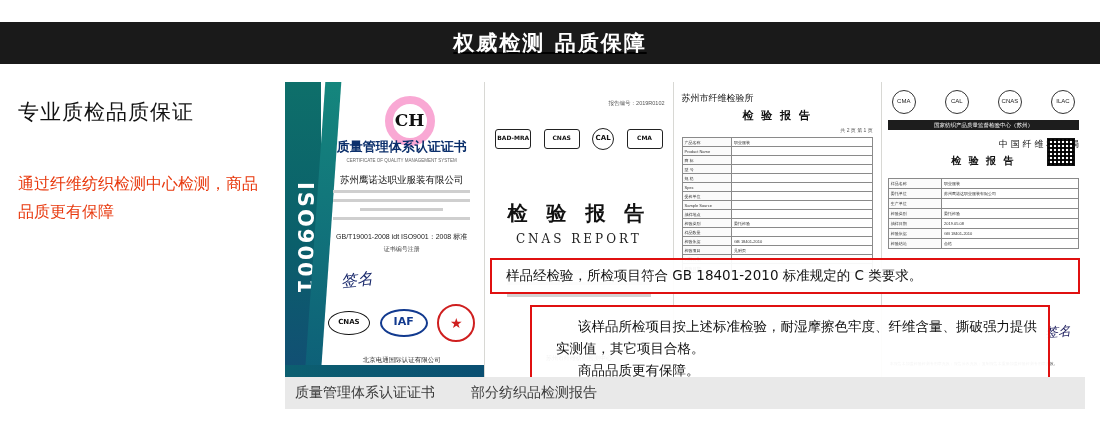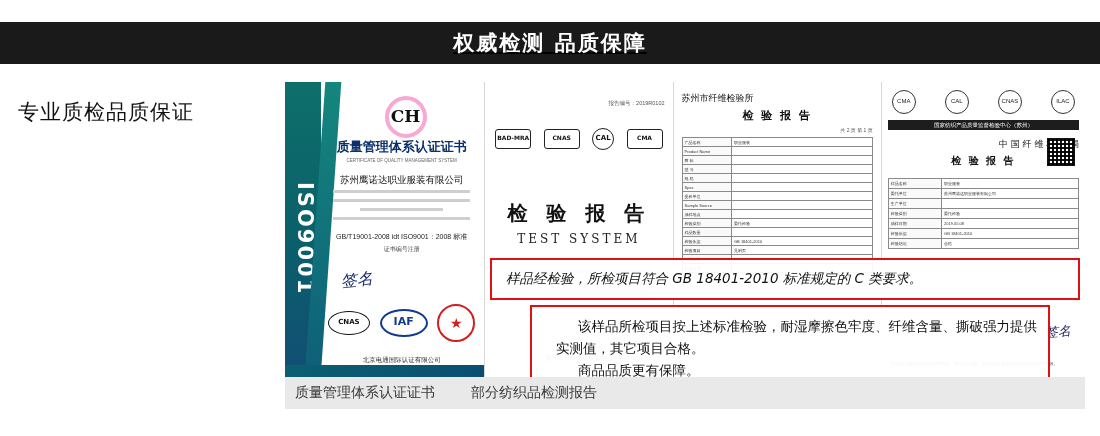--- a/index.html
+++ b/index.html
@@ -127,21 +127,21 @@
     position: absolute;
     left: 38px; right: 4px; top: 0; bottom: 0;
   }
   .c1-logo {
     position: absolute;
     left: 50%;
     margin-left: -17px;
     top: 14px;
     width: 34px; height: 34px;
     border-radius: 50%;
-    border: 4px solid #f9a8d4;
+    border: 8px solid #f9a8d4;
     color: #111;
     font-size: 17px;
     line-height: 32px;
     text-align: center;
     font-family: "DejaVu Serif", serif;
     font-weight: bold;
   }
   .c1-title {
     position: absolute;
     left: 0; right: 0; top: 56px;
@@ -438,26 +438,25 @@
     background: rgba(255,255,255,0.93);
     border: 2px solid #e01010;
     box-sizing: border-box;
     color: #111;
     font-family: "DejaVu Sans", sans-serif;
   }
   .callout-1 {
     left: 205px;
     top: 176px;
     width: 590px;
-    height: 42px;
+    height: 36px;
     display: flex;
     align-items: center;
     padding-left: 14px;
     font-size: 13.5px;
-    font-style: italic;
   }
   .callout-2 {
     left: 245px;
     top: 223px;
     width: 520px;
     height: 76px;
     padding: 8px 10px 0 24px;
     font-size: 13.5px;
     line-height: 22px;
   }
@@ -492,20 +491,21 @@
 <body>
 
 <div class="page">
 
   <div class="banner">
     <div class="banner-title">权威检测  品质保障</div>
   </div>
 
   <div class="left-col">
     <div class="left-heading">专业质检品质保证</div>
+    <div class="left-desc">通过纤维纺织检测中心检测，商品品质更有保障</div>
   </div>
 
   <div class="cert-panel">
 
     <div class="cert-strip">
 
       <div class="cert c1">
         <div class="c1-inner">
           <div class="c1-leftband">
             <div class="c1-iso">ISO9001</div>
@@ -540,21 +540,21 @@
       <div class="cert c2">
         <div class="c2-inner">
           <div class="c2-code">报告编号：2019R0102</div>
           <div class="c2-badges">
             <div class="c2-badge">BAD-MRA</div>
             <div class="c2-badge">CNAS</div>
             <div class="c2-badge round">CAL</div>
             <div class="c2-badge">CMA</div>
           </div>
           <div class="c2-title">检 验 报 告</div>
-          <div class="c2-title-en">TEST SYSTEM</div>
+          <div class="c2-title-en">CNAS REPORT</div>
           <div class="c2-lines">
             <div class="ln"></div>
             <div class="ln"></div>
             <div class="ln"></div>
           </div>
           <div class="c2-bottom">苏州市纤维纺织检测中心</div>
         </div>
       </div>
 
       <div class="cert c3">

